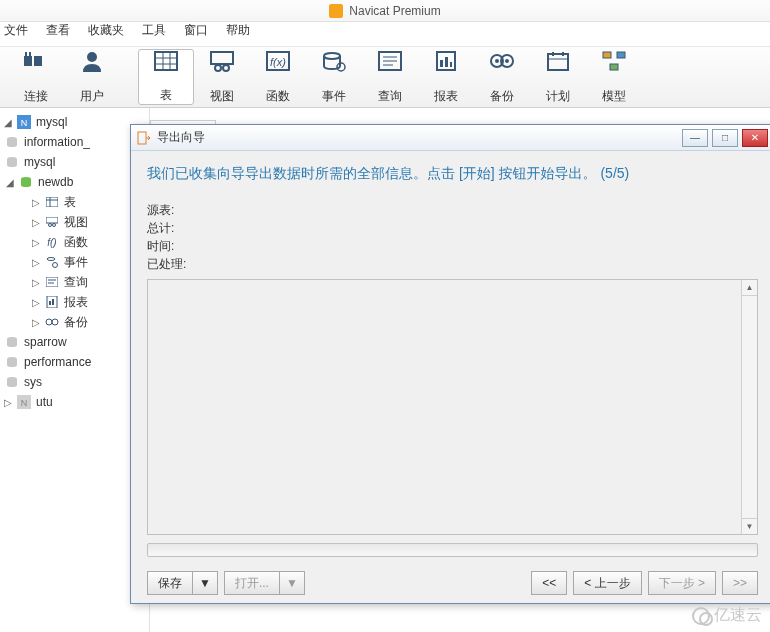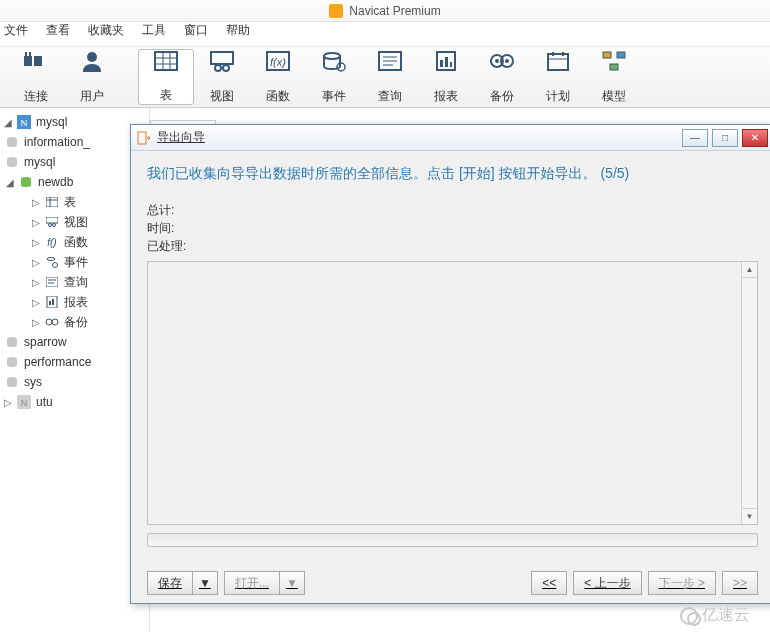--- a/index.html
+++ b/index.html
@@ -22,44 +22,44 @@
 .tree-item { display: flex; align-items: center; height: 20px; padding-left: 4px; color: #333; white-space: nowrap; }
 .tree-item .arrow { width: 12px; display: inline-block; color: #666; font-size: 10px; }
 .tree-item .ticon { width: 16px; height: 14px; margin-right: 4px; display: inline-flex; align-items: center; justify-content: center; }
 .lvl1 { padding-left: 4px; }
 .lvl2 { padding-left: 32px; }
 
 
 .dialog { position: absolute; left: 130px; top: 124px; width: 645px; height: 480px; background: #f0f0f0; border: 1px solid #6b8aad; box-shadow: 2px 2px 8px rgba(0,0,0,.25); }
 .dlg-title { height: 26px; background: linear-gradient(#fff,#e8eef5); border-bottom: 1px solid #c5d3e2; display: flex; align-items: center; padding: 0 6px; }
 .dlg-title .dico { width: 14px; height: 14px; margin-right: 6px; display:inline-flex; align-items:center; }
-.dlg-title .ttl { flex: 1; color: #333; text-decoration: underline; }
+.dlg-title .ttl { flex: 1; color: #333; }
 .wbtn { width: 26px; height: 18px; border: 1px solid #8aa0b5; background: linear-gradient(#fff,#dde7f0); margin-left: 4px; display: flex; align-items: center; justify-content: center; font-size: 10px; color: #3a5875; }
 .wbtn.close { background: linear-gradient(#f08080,#c93434); color: #fff; border-color: #a02020; }
 
 .dlg-body { padding: 14px 16px 8px; height: calc(100% - 26px); display: flex; flex-direction: column; }
 .dlg-heading { color: #2a7ab0; font-size: 14px; margin-bottom: 18px; }
 .info-lines { color: #333; margin-bottom: 6px; }
 .info-lines div { line-height: 18px; }
 .logbox { flex: 1; background: #f0f0f0; border: 1px solid #c0c0c0; position: relative; }
 .logbox .scroll { position: absolute; right: 0; top: 0; width: 16px; height: 100%; background: #f4f4f4; border-left: 1px solid #d0d0d0; }
 .logbox .scroll .up { position: absolute; top: 0; width: 100%; height: 16px; border-bottom: 1px solid #d0d0d0; display:flex;align-items:center;justify-content:center;font-size:8px;color:#666;}
 .logbox .scroll .dn { position: absolute; bottom: 0; width: 100%; height: 16px; border-top: 1px solid #d0d0d0; display:flex;align-items:center;justify-content:center;font-size:8px;color:#666;}
 
 .progress { height: 14px; background: linear-gradient(#e8e8e8,#f8f8f8); border: 1px solid #c0c0c0; border-radius: 2px; margin-top: 8px; }
 
-.dlg-buttons { display: flex; align-items: center; gap: 6px; margin-top: 24px; text-decoration: underline; }
+.dlg-buttons { display: flex; align-items: center; gap: 6px; margin-top: 14px; }
 .btngrp { display: flex; }
 .btn { height: 24px; background: linear-gradient(#fdfdfd,#e4e4e4); border: 1px solid #a8a8a8; padding: 0 10px; display: flex; align-items: center; color: #333; font-size: 12px; }
 .btn.disabled { color: #9a9a9a; }
 .btn.seg-l { border-right: none; }
 .btn.seg-r { padding: 0 6px; }
 .spacer { flex: 1; }
 
-.watermark { position: absolute; right: 20px; bottom: 6px; color: #c8c8c8; font-size: 16px; display: flex; align-items: center; gap: 4px; }
+.watermark { position: absolute; right: 8px; bottom: 6px; color: #c8c8c8; font-size: 16px; display: flex; align-items: center; gap: 4px; }
 .watermark .circ { width: 18px; height: 18px; border: 2px solid #c8c8c8; border-radius: 50%; position: relative; }
 .watermark .circ::after { content:""; position:absolute; right:-5px; top:3px; width:10px;height:10px;border:2px solid #c8c8c8;border-radius:50%;}
 
 
 .tabstrip { position: absolute; left: 150px; top: 120px; height: 22px; display: flex; }
 .tabstrip .tab { padding: 2px 20px; border: 1px solid #d0d0d0; background: #fff; color: #333; font-size: 12px; }
 
 svg { display: block; }
 </style>
 </head>
@@ -366,20 +366,21 @@
         </svg>
       </span>
     <span class="ttl">导出向导</span>
     <span class="wbtn">—</span>
     <span class="wbtn">□</span>
     <span class="wbtn close">✕</span>
   </div>
   <div class="dlg-body">
     <div class="dlg-heading">我们已收集向导导出数据时所需的全部信息。点击 [开始] 按钮开始导出。  (5/5)</div>
     <div class="info-lines">
+      <div>源表:</div>
       <div>总计:</div>
       <div>时间:</div>
       <div>已处理:</div>
     </div>
     <div class="logbox">
       <div class="scroll">
         <div class="up">▲</div>
         <div class="dn">▼</div>
       </div>
     </div>

